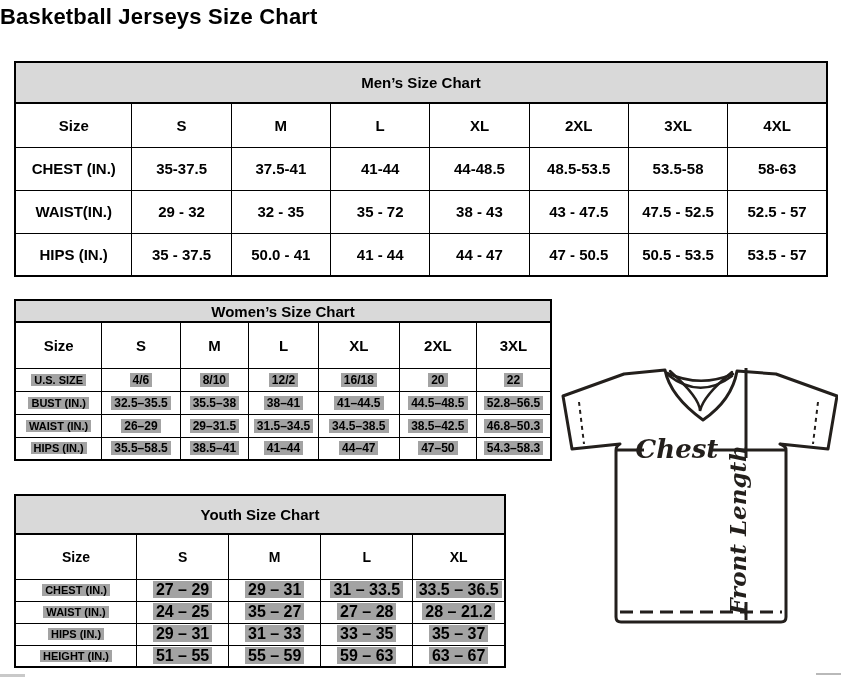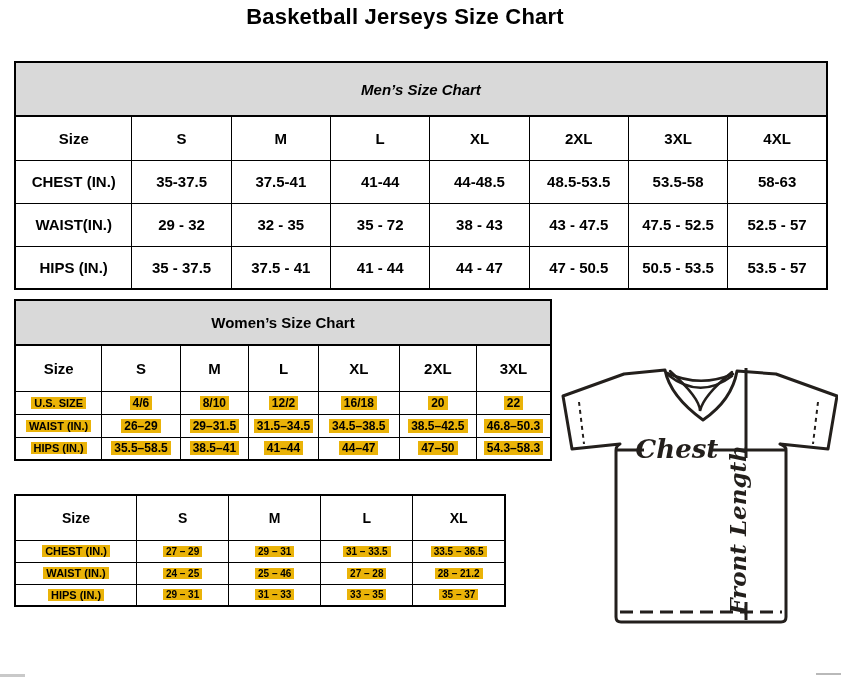--- a/index.html
+++ b/index.html
@@ -3,68 +3,68 @@
 <meta charset="utf-8">
 <style>
   html,body{margin:0;padding:0;}
   body{
     width:843px;height:679px;position:relative;overflow:hidden;
     background:#ffffff;color:#000;
     font-family:"Liberation Sans", sans-serif;
     -webkit-font-smoothing:antialiased;
   }
   .page-title{
-    position:absolute;top:4px;left:0;width:810px;text-align:center;
+    position:absolute;top:4px;left:0;width:810px;
     font-size:22px;font-weight:bold;letter-spacing:.2px;
   }
   table.chart{
     position:absolute;border-collapse:collapse;table-layout:fixed;
     border:2px solid #000;background:#fff;
   }
   table.chart th, table.chart td{
     border:1px solid #000;text-align:center;vertical-align:middle;
     font-weight:bold;padding:0;overflow:hidden;white-space:nowrap;
   }
   table.chart .title-row th{
     background:#d9d9d9;border:2px solid #000;font-size:15px;
   }
   
   .t-mens{left:14px;top:61px;width:814px;}
-  .t-mens .title-row{height:54px;font-style:italic;}
+  .t-mens .title-row{height:41px;}
   .t-mens .size-row{height:44px;}
   .t-mens .data-row{height:43px;}
   .t-mens th,.t-mens td{font-size:15px;}
   .t-mens col:first-child{width:14.4%;}
   
   .t-womens{left:14px;top:299px;width:538px;}
-  .t-womens .title-row{height:45px;}
+  .t-womens .title-row{height:22px;}
   .t-womens .size-row{height:46px;}
   .t-womens .data-row{height:23px;}
   .t-womens .size-row th{font-size:15px;}
   .t-womens .data-row th{font-size:11px;}
   .t-womens .data-row td{font-size:12px;}
   .t-womens col:nth-child(1){width:16.2%;}
   .t-womens col:nth-child(2){width:14.6%;}
   .t-womens col:nth-child(3){width:12.8%;}
   .t-womens col:nth-child(4){width:13.0%;}
   .t-womens col:nth-child(5){width:15.1%;}
   .t-womens col:nth-child(6){width:14.4%;}
   .t-womens col:nth-child(7){width:13.9%;}
   
   .t-youth{left:14px;top:494px;width:492px;}
   .t-youth .title-row{height:39px;}
   .t-youth .size-row{height:45px;}
   .t-youth .data-row{height:22px;}
   .t-youth .size-row th{font-size:14px;}
   .t-youth .data-row th{font-size:11px;}
-  .t-youth .data-row td{font-size:10px;}
+  .t-youth .data-row td{font-size:16px;}
   .t-youth col:nth-child(1){width:24.8%;}
   .t-youth col:nth-child(n+2){width:18.8%;}
   
-  .hl-on .data-row span{background:#eab308;padding:0 3px;}
+  .hl-on .data-row span{background:#a3a3a3;padding:0 3px;}
   
   .jersey{position:absolute;left:556px;top:358px;}
   .jersey text{
     font-family:"DejaVu Serif", serif;font-style:italic;font-weight:bold;
     fill:#231f1c;
   }
   
   .frag-bl{position:absolute;left:0;top:674px;width:25px;height:3px;background:#c9c9c9;}
   .frag-br{position:absolute;left:816px;top:673px;width:25px;height:2px;background:#b9b9b9;}
 </style>
@@ -114,21 +114,21 @@
         <td><span>32 - 35</span></td>
         <td><span>35 - 72</span></td>
         <td><span>38 - 43</span></td>
         <td><span>43 - 47.5</span></td>
         <td><span>47.5 - 52.5</span></td>
         <td><span>52.5 - 57</span></td>
       </tr>
       <tr class="data-row">
         <th><span>HIPS (IN.)</span></th>
         <td><span>35 - 37.5</span></td>
-        <td><span>37.5 - 41</span></td>
+        <td><span>50.0 - 41</span></td>
         <td><span>41 - 44</span></td>
         <td><span>44 - 47</span></td>
         <td><span>47 - 50.5</span></td>
         <td><span>50.5 - 53.5</span></td>
         <td><span>53.5 - 57</span></td>
       </tr>
     </tbody>
   </table>
 <table class="chart t-womens hl-on">
     <colgroup>
@@ -156,20 +156,29 @@
       <tr class="data-row">
         <th><span>U.S. SIZE</span></th>
         <td><span>4/6</span></td>
         <td><span>8/10</span></td>
         <td><span>12/2</span></td>
         <td><span>16/18</span></td>
         <td><span>20</span></td>
         <td><span>22</span></td>
       </tr>
       <tr class="data-row">
+        <th><span>BUST (IN.)</span></th>
+        <td><span>32.5–35.5</span></td>
+        <td><span>35.5–38</span></td>
+        <td><span>38–41</span></td>
+        <td><span>41–44.5</span></td>
+        <td><span>44.5–48.5</span></td>
+        <td><span>52.8–56.5</span></td>
+      </tr>
+      <tr class="data-row">
         <th><span>WAIST (IN.)</span></th>
         <td><span>26–29</span></td>
         <td><span>29–31.5</span></td>
         <td><span>31.5–34.5</span></td>
         <td><span>34.5–38.5</span></td>
         <td><span>38.5–42.5</span></td>
         <td><span>46.8–50.3</span></td>
       </tr>
       <tr class="data-row">
         <th><span>HIPS (IN.)</span></th>
@@ -184,48 +193,58 @@
   </table>
 <table class="chart t-youth hl-on">
     <colgroup>
       <col>
       <col>
       <col>
       <col>
       <col>
     </colgroup>
     <tbody>
+      <tr class="title-row">
+        <th colspan="5">Youth Size Chart</th>
+      </tr>
       <tr class="size-row">
         <th>Size</th>
         <th>S</th>
         <th>M</th>
         <th>L</th>
         <th>XL</th>
       </tr>
       <tr class="data-row">
         <th><span>CHEST (IN.)</span></th>
         <td><span>27 – 29</span></td>
         <td><span>29 – 31</span></td>
         <td><span>31 – 33.5</span></td>
         <td><span>33.5 – 36.5</span></td>
       </tr>
       <tr class="data-row">
         <th><span>WAIST (IN.)</span></th>
         <td><span>24 – 25</span></td>
-        <td><span>25 – 46</span></td>
+        <td><span>35 – 27</span></td>
         <td><span>27 – 28</span></td>
         <td><span>28 – 21.2</span></td>
       </tr>
       <tr class="data-row">
         <th><span>HIPS (IN.)</span></th>
         <td><span>29 – 31</span></td>
         <td><span>31 – 33</span></td>
         <td><span>33 – 35</span></td>
         <td><span>35 – 37</span></td>
       </tr>
+      <tr class="data-row">
+        <th><span>HEIGHT (IN.)</span></th>
+        <td><span>51 – 55</span></td>
+        <td><span>55 – 59</span></td>
+        <td><span>59 – 63</span></td>
+        <td><span>63 – 67</span></td>
+      </tr>
     </tbody>
   </table>
 
 <svg class="jersey" width="282" height="272" viewBox="0 0 282 272" aria-hidden="true">
 
   <path d="M109,12 L68,16 L7,38 L16,91 L64,86 Q60,88 60,92 L60,259 Q60,264 65,264
            L225,264 Q230,264 230,259 L230,92 Q230,88 224,86 L272,91 L281,38 L220,16 L181,13
            Q176,42 147,62 Q114,38 109,12 Z" fill="#ffffff" stroke="#231f1c" stroke-width="3" stroke-linejoin="round" stroke-linecap="round"></path>
 
   <path d="M114,13 Q144,40 144,53 Q147,38 176,14" fill="none" stroke="#231f1c" stroke-width="2.5" stroke-linecap="round"></path>

